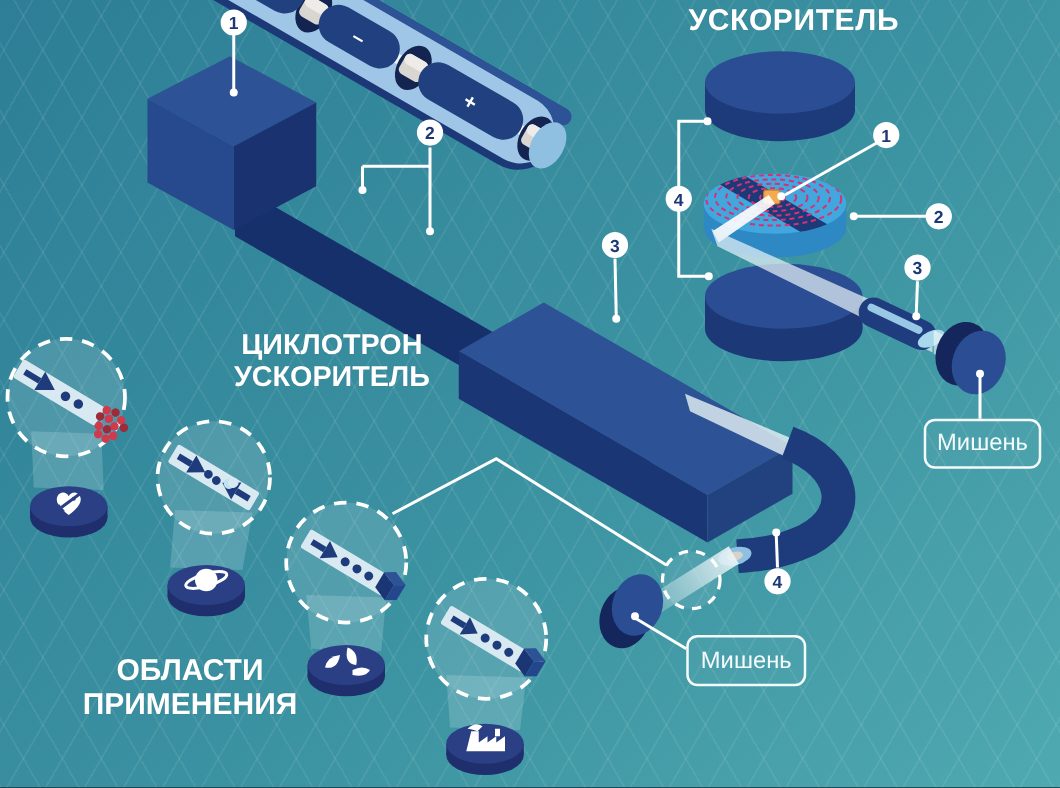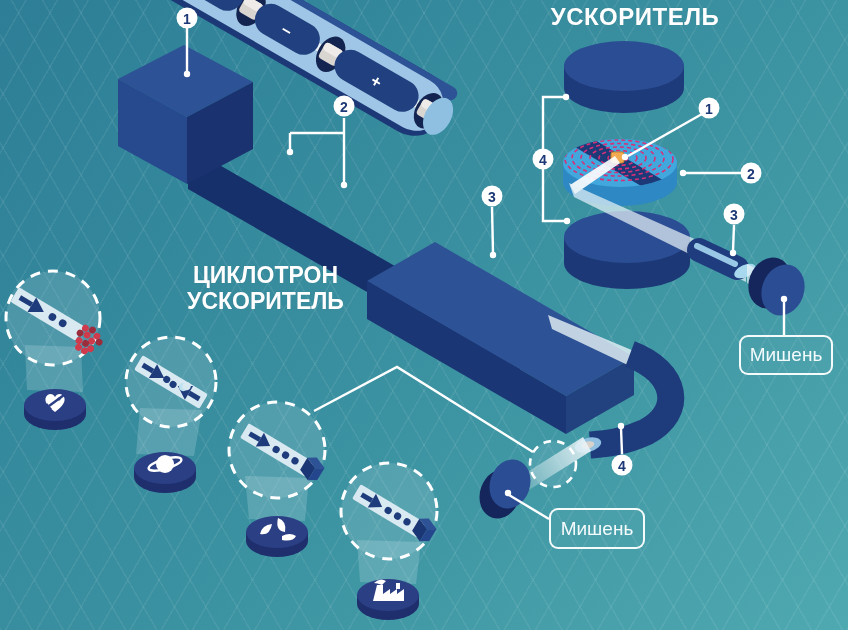--- a/index.html
+++ b/index.html
@@ -313,20 +313,24 @@
   </g>
 </svg>
 
 <div class="title t-cyclotron">
   <span>УСКОРИТЕЛЬ</span>
 </div>
 <div class="title t-linac">
   <div>ЦИКЛОТРОН</div>
   <div>УСКОРИТЕЛЬ</div>
 </div>
+<div class="title t-apps">
+  <div>ОБЛАСТИ</div>
+  <div>ПРИМЕНЕНИЯ</div>
+</div>
 
 <div class="badge" style="left:187px;top:18px">1</div>
 <div class="badge" style="left:344px;top:106px">2</div>
 <div class="badge" style="left:492px;top:196px">3</div>
 <div class="badge" style="left:622px;top:465px">4</div>
 <div class="badge" style="left:709px;top:108px">1</div>
 <div class="badge" style="left:751px;top:173px">2</div>
 <div class="badge" style="left:734px;top:214px">3</div>
 <div class="badge" style="left:543px;top:159px">4</div>
 

